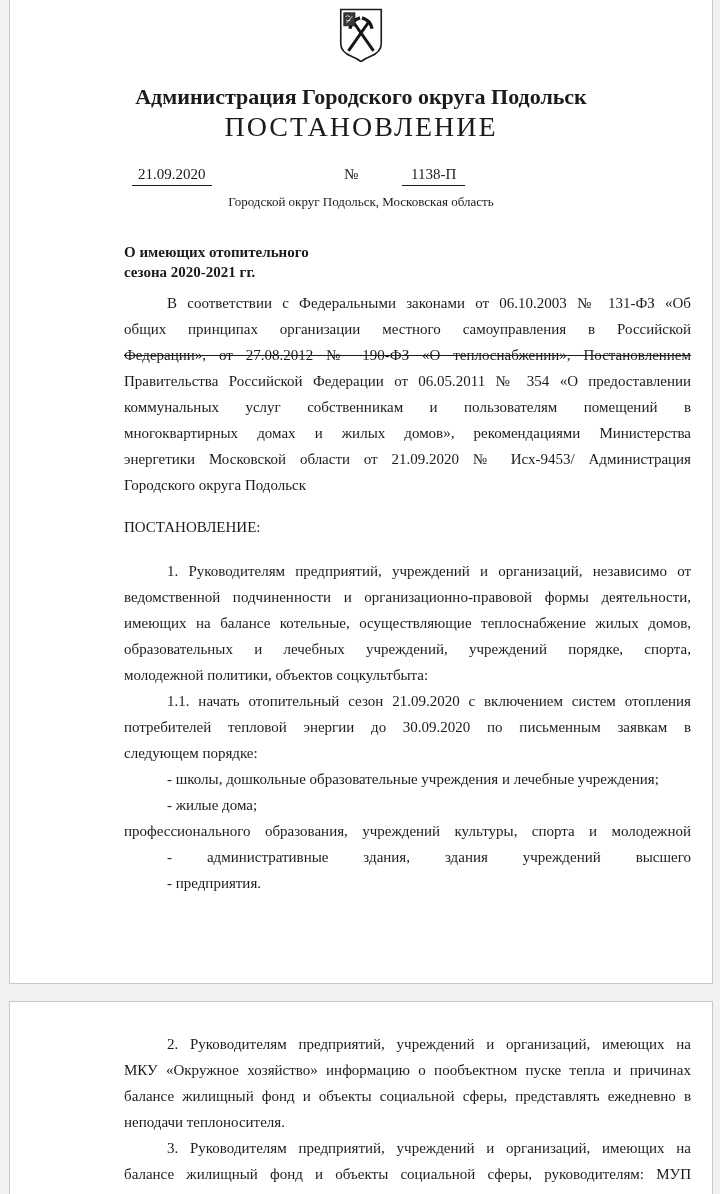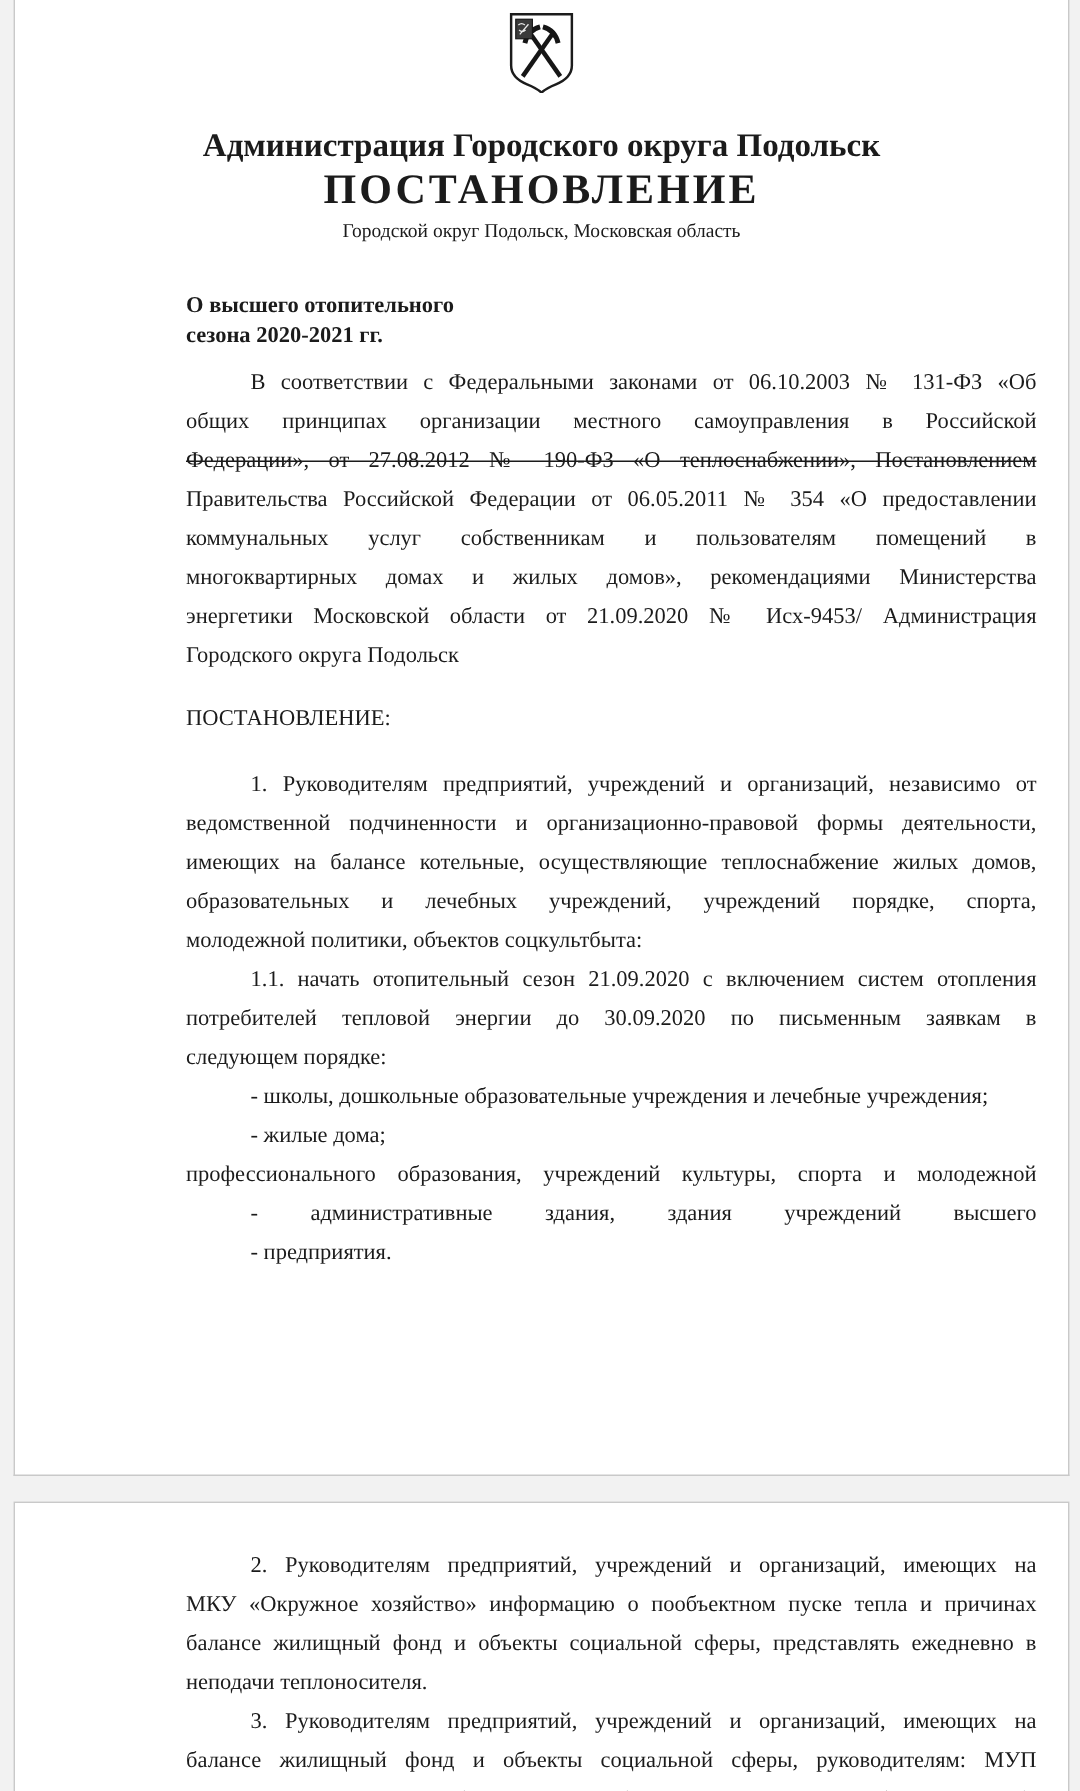--- a/index.html
+++ b/index.html
@@ -20,21 +20,21 @@
   .page1 { height: 984px; border-top: none; }
   .page2 { margin-top: 17px; height: 520px; padding-top: 29px; box-sizing: border-box; }
 
   .emblem-wrap { padding-top: 8px; text-align: center; height: 56px; }
 
   .org-title {
     margin-top: 20px; text-align: center;
     font-weight: bold; font-size: 22px; line-height: 26px;
   }
   .doc-type {
-    text-align: center; font-weight: bold;
+    text-align: center; font-weight: normal;
     font-size: 28px; line-height: 34px; letter-spacing: 2px;
   }
 
   .meta-row { position: relative; height: 26px; margin-top: 22px; font-size: 15px; }
   .meta-date {
     position: absolute; left: 122px; top: 0;
     border-bottom: 1px solid #1b1b1b; padding: 0 6px 2px 6px;
   }
   .meta-no { position: absolute; left: 334px; top: 0; }
   .meta-num {
@@ -71,25 +71,30 @@
         <path d="M25 10.2 Q33.5 12.5 35.5 21.5" fill="none" stroke="#161616" stroke-width="3.4"></path>
         <line x1="32" y1="14.5" x2="11" y2="44.5" stroke="#161616" stroke-width="3.1"></line>
         <rect x="6.2" y="5" width="11.5" height="13.5" fill="#3a3a3a" stroke="#161616" stroke-width="0.8"></rect>
         <path d="M8 9 q2.2 -2 4.5 0 M8.5 12.5 q2.2 2 4.5 0 M9 15.5 l6 -7" stroke="#e8e8e8" stroke-width="0.9" fill="none"></path>
       </svg>
     </div>
 
     <div class="org-title">Администрация Городского округа Подольск</div>
     <div class="doc-type">ПОСТАНОВЛЕНИЕ</div>
 
+    <div class="meta-row">
+      <span class="meta-date">21.09.2020</span>
+      <span class="meta-no">№</span>
+      <span class="meta-num">1138-П</span>
+    </div>
     <div class="place">Городской округ Подольск, Московская область</div>
 
     <div class="textblock">
       <div class="subject">
-        <div>О высшего отопительного</div>
+        <div>О имеющих отопительного</div>
         <div>сезона 2020-2021 гг.</div>
       </div>
 
       <div class="body-text mt-intro">
         <div class="ln ind">В соответствии с Федеральными законами от 06.10.2003 № 131-ФЗ «Об</div>
         <div class="ln">общих принципах организации местного самоуправления в Российской</div>
         <div class="ln strike">Федерации», от 27.08.2012 № 190-ФЗ «О теплоснабжении», Постановлением</div>
         <div class="ln">Правительства Российской Федерации от 06.05.2011 № 354 «О предоставлении</div>
         <div class="ln">коммунальных услуг собственникам и пользователям помещений в</div>
         <div class="ln">многоквартирных домах и жилых домов», рекомендациями Министерства</div>

